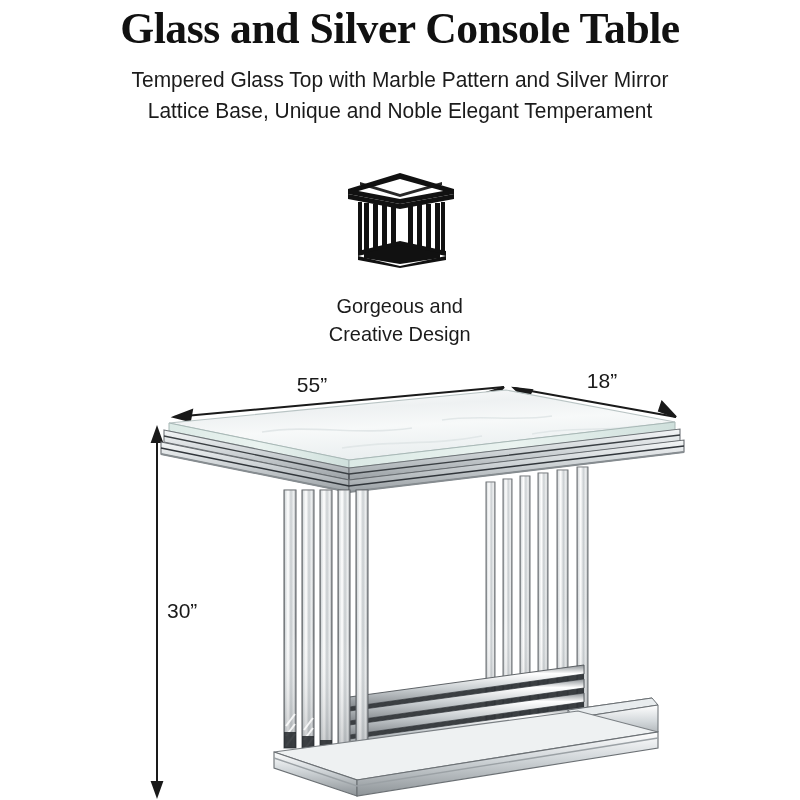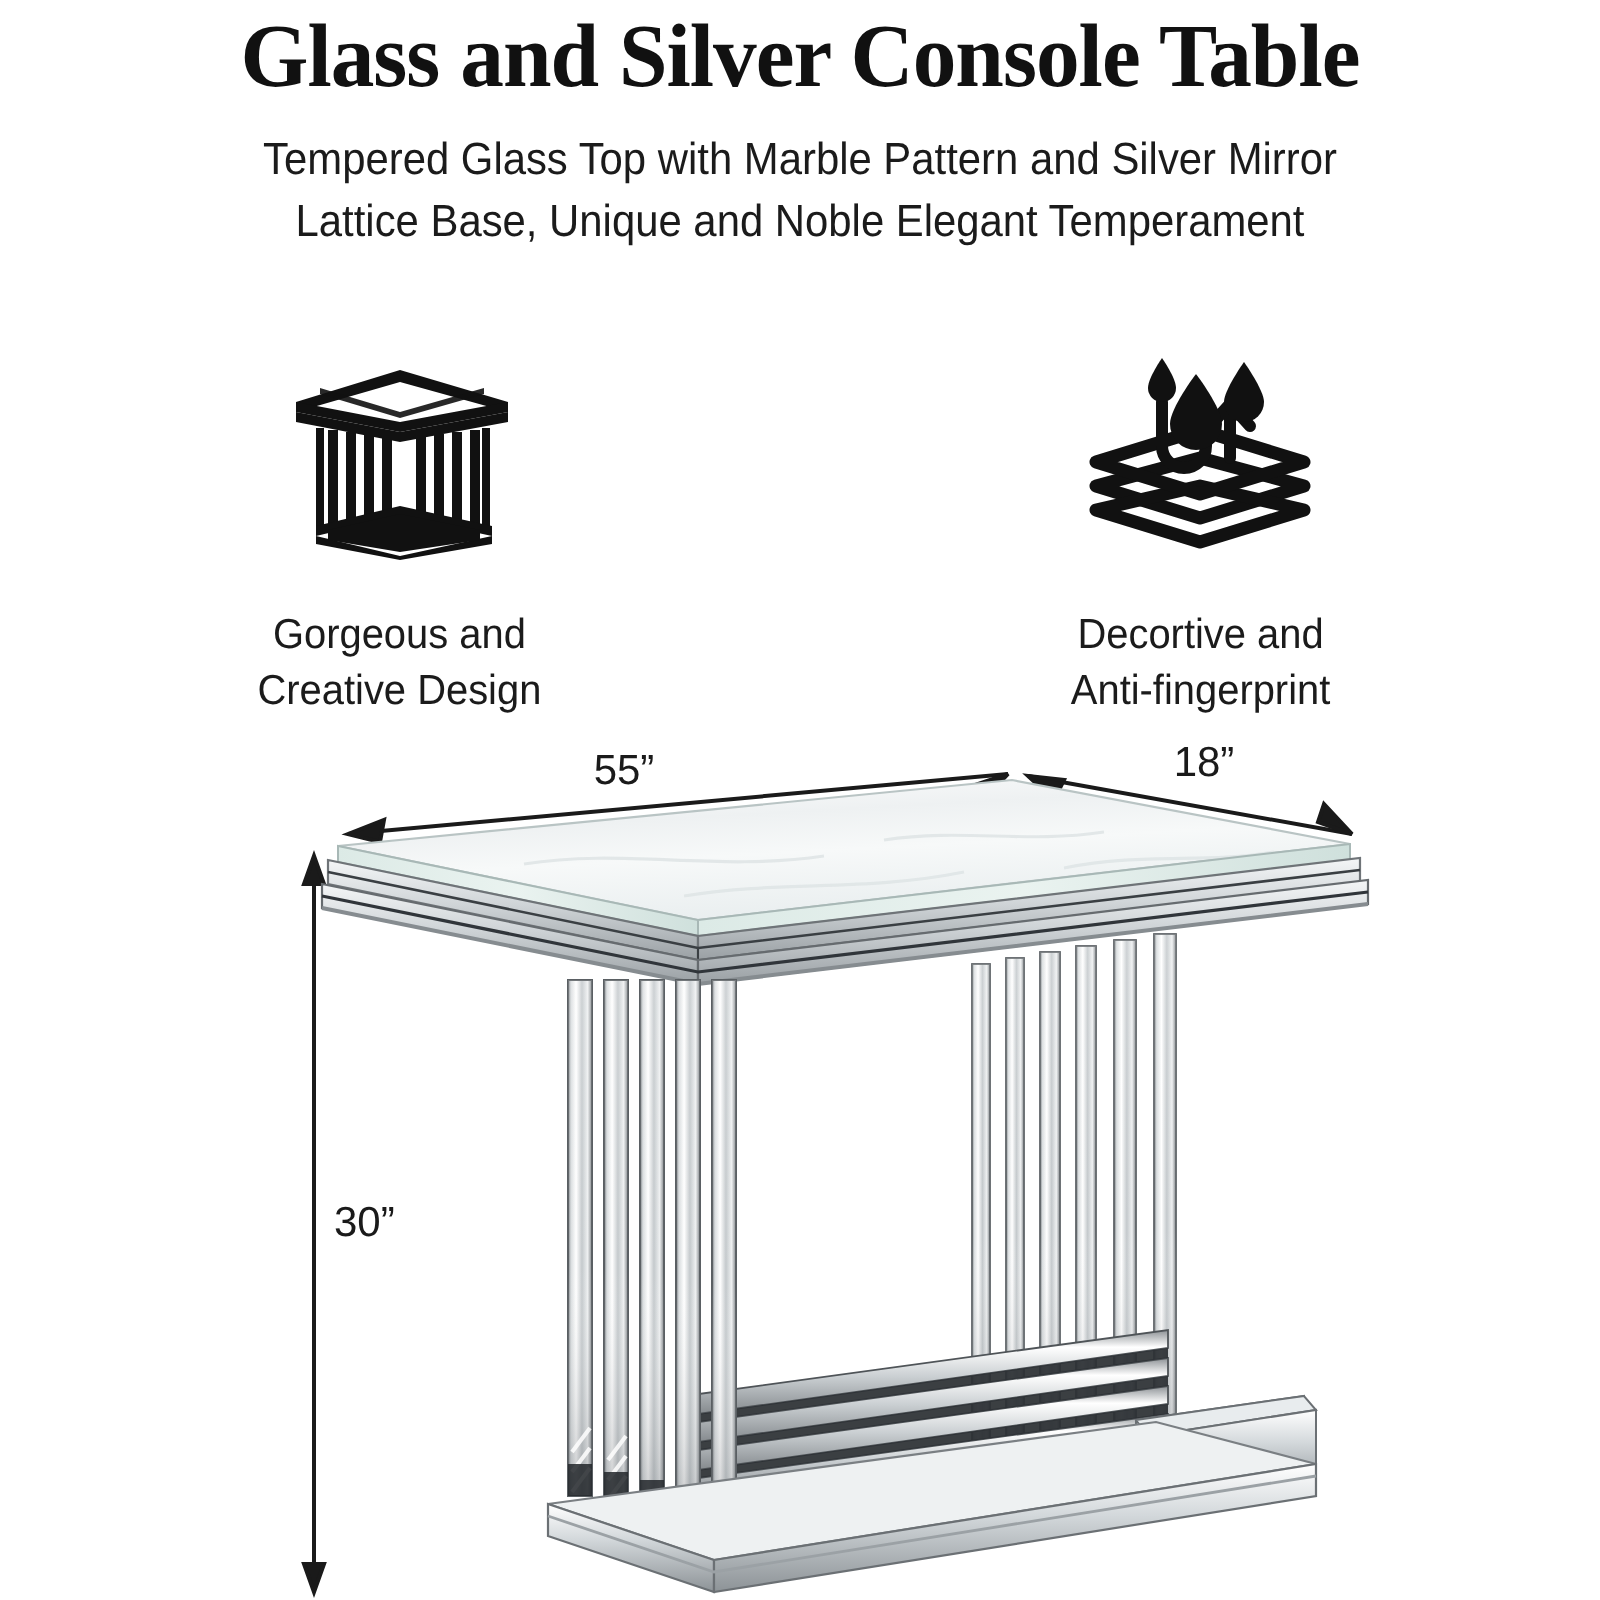--- a/index.html
+++ b/index.html
@@ -37,21 +37,21 @@
     transform-origin:center top;
   }
 
   
   .features{
     position:absolute;left:0;top:160px;width:800px;height:200px;
     display:flex;
   }
   .feature{
     flex:1 1 0;
-    display:flex;flex-direction:column;align-items:center;justify-content:flex-end;
+    display:flex;flex-direction:column;align-items:center;
   }
   .feature-icon{height:110px;display:flex;align-items:center;justify-content:center;}
   .feature-label{
     margin-top:22px;
     text-align:center;
     font-size:21px;
     line-height:28px;
     color:#1b1b1b;
     transform:scaleX(0.95);
   }
@@ -111,51 +111,20 @@
             <path d="M26 90 L62 82 L102 90 L102 95 L62 101 L26 95 Z"></path>
           </g>
         </svg>
       </div>
       <div class="feature-label">
         <div>Gorgeous and</div>
         <div>Creative Design</div>
       </div>
     </div>
 
-    <div class="feature">
-      <div class="feature-icon">
-        <svg width="120" height="108" viewBox="0 0 120 108" aria-hidden="true">
-          <g fill="none" stroke="#111111" stroke-width="6.5" stroke-linejoin="round" stroke-linecap="round">
-
-            <path d="M60 56 L112 70 L60 86 L8 70 Z"></path>
-            <path d="M60 70 L112 82 L60 98 L8 82 Z"></path>
-            <path d="M60 42 L112 58 L60 74 L8 58 Z"></path>
-          </g>
-          <g fill="none" stroke="#111111" stroke-width="6" stroke-linecap="round" stroke-linejoin="round">
-
-            <path d="M41 28 L41 50 A11 11 0 0 0 63 50 L63 44"></path>
-
-            <path d="M75 56 L75 30"></path>
-            <path d="M65 40 L75 29 L85 40"></path>
-          </g>
-          <g fill="#111111">
-
-            <path d="M41 6 C41 6 34 16 34 21 a7 7 0 0 0 14 0 C48 16 41 6 41 6 Z"></path>
-
-            <path d="M58 14 C58 14 45 31 45 39 a13 13 0 0 0 26 0 C71 31 58 14 58 14 Z"></path>
-
-            <path d="M82 8 C82 8 72 22 72 28 a10 10 0 0 0 20 0 C92 22 82 8 82 8 Z"></path>
-          </g>
-        </svg>
-      </div>
-      <div class="feature-label">
-        <div>Decortive and</div>
-        <div>Anti-fingerprint</div>
-      </div>
-    </div>
 
 
   </div>
 
   <div class="product">
     <svg width="800" height="440" viewBox="0 0 800 440" aria-hidden="true">
       <defs>
 
         <linearGradient id="gTop" x1="0" y1="0" x2="0.4" y2="1">
           <stop offset="0%" stop-color="#ffffff"></stop>

